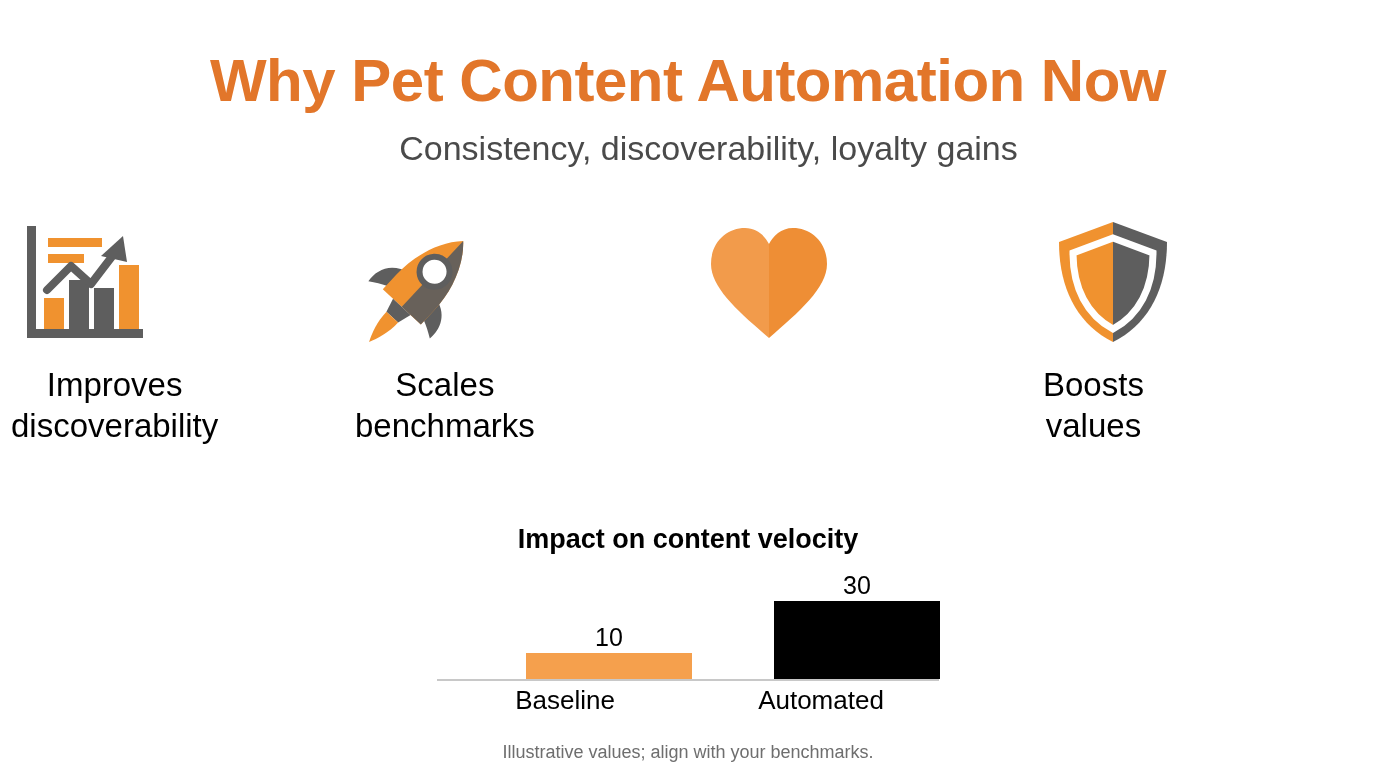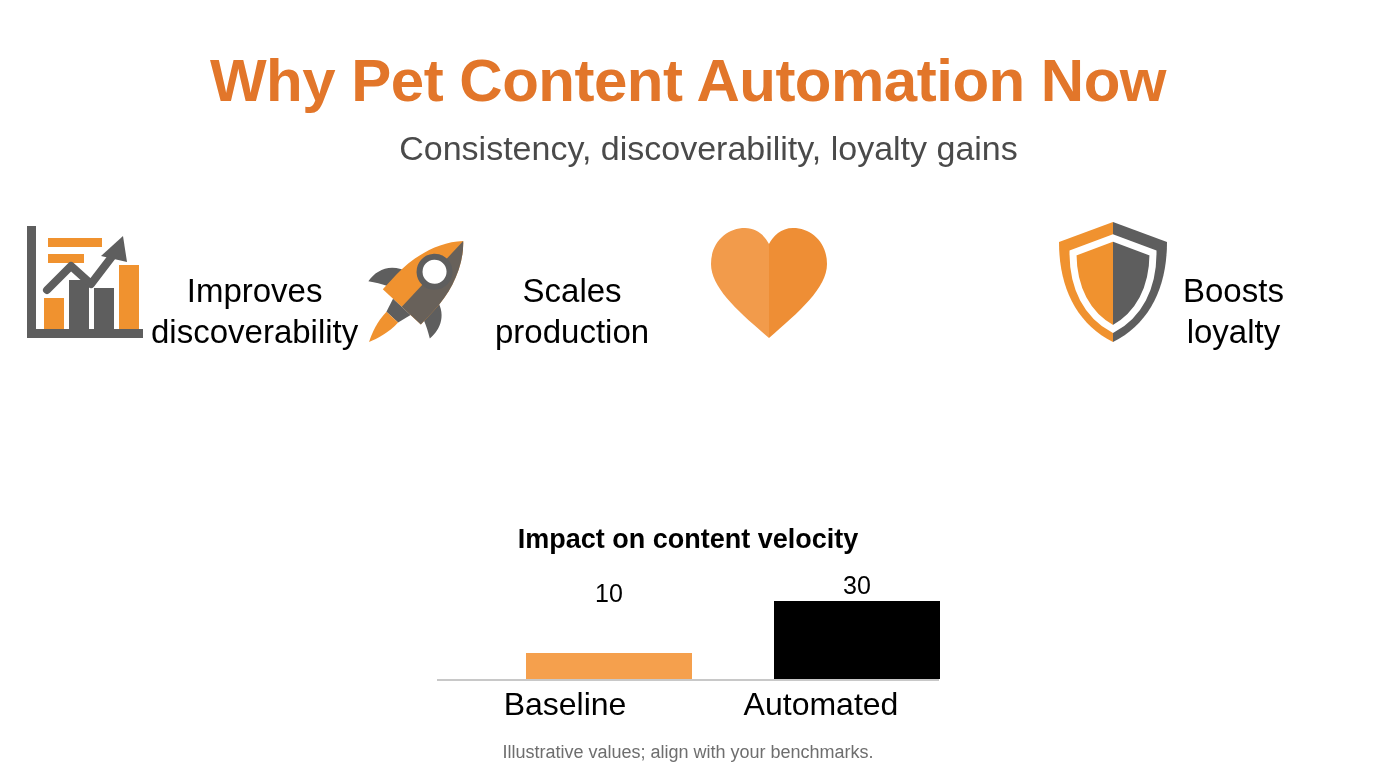--- a/index.html
+++ b/index.html
@@ -48,22 +48,22 @@
     left: 0;
     width: 1376px;
     display: flex;
     flex-direction: row;
     align-items: flex-start;
     justify-content: space-around;
   }
   .feature-item {
     width: 322px;
     display: flex;
-    flex-direction: row;
-    align-items: flex-end;
+    flex-direction: column;
+    align-items: flex-start;
   }
   .feature-icon {
     width: 140px;
     height: 140px;
     display: flex;
     align-items: center;
     justify-content: center;
   }
   .feature-label {
     margin-top: 12px;
@@ -107,42 +107,42 @@
     position: absolute;
     bottom: 2px;
     width: 166px;
     height: 116px;
     display: flex;
     flex-direction: column;
     justify-content: flex-end;
     align-items: center;
     padding-left: 44px;
   }
-  .bar-group.g0 { left: 45px; gap: 44px; }
+  .bar-group.g0 { left: 45px; }
   .bar-group.g1 { left: 293px; }
   .bar-value {
     font-size: 25px;
     color: #000000;
     line-height: 1.05;
     margin-bottom: 3px;
   }
   .bar-rect {
     width: 166px;
   }
   .bar-labels {
     position: relative;
     width: 502px;
     margin: 4px auto 0 auto;
     height: 34px;
   }
   .bar-label {
     position: absolute;
     width: 200px;
     text-align: center;
-    font-size: 32px;
+    font-size: 26px;
     color: #000000;
     line-height: 1.2;
   }
   .bar-label.l0 { left: 28px; }
   .bar-label.l1 { left: 284px; }
   .chart-footnote {
     margin: 22px auto 13px auto;
     font-size: 18px;
     color: #6E6E6E;
     line-height: 1.3;
@@ -196,21 +196,21 @@
 
           <circle cx="70" cy="56" r="15" fill="#FFFFFF" stroke="#5E5E5E" stroke-width="6"></circle>
 
           <path d="M58 104 L82 104 L78 118 L62 118 Z" fill="#5E5E5E"></path>
 
           <path d="M62 118 L78 118 C78 132 74 144 70 152 C66 144 62 132 62 118 Z" fill="#F0922F"></path>
         </g>
       </svg>
     </div>
     <div class="feature-label">Scales
-production</div>
+benchmarks</div>
   </div>
 
   <div class="feature-item">
     <div class="feature-icon">
       <svg width="140" height="140" viewBox="0 0 140 140" aria-hidden="true">
 
         <path d="M70 126 C40 100 12 76 12 52 C12 30 28 16 46 16 C58 16 66 24 70 32 Z" fill="#F29B4B"></path>
 
         <path d="M70 126 C100 100 128 76 128 52 C128 30 112 16 94 16 C82 16 74 24 70 32 Z" fill="#EE8E35"></path>
       </svg>
@@ -230,21 +230,21 @@
         </defs>
 
         <path d="M70 10 L124 30 C124 76 106 112 70 130 C34 112 16 76 16 30 Z" fill="#F0922F" clip-path="url(#shieldClipLeft)"></path>
 
         <path d="M70 10 L124 30 C124 76 106 112 70 130 C34 112 16 76 16 30 Z" fill="#5E5E5E" clip-path="url(#shieldClipRight)"></path>
 
         <path d="M70 26 L110 41 C110 76 96 103 70 117 C44 103 30 76 30 41 Z" fill="none" stroke="#FFFFFF" stroke-width="7"></path>
       </svg>
     </div>
     <div class="feature-label">Boosts
-loyalty</div>
+values</div>
   </div>
 
 </div>
 
 <div class="chart-block">
 
   <div class="chart-title">Impact on content velocity</div>
 
   <div class="chart-plot">
 

